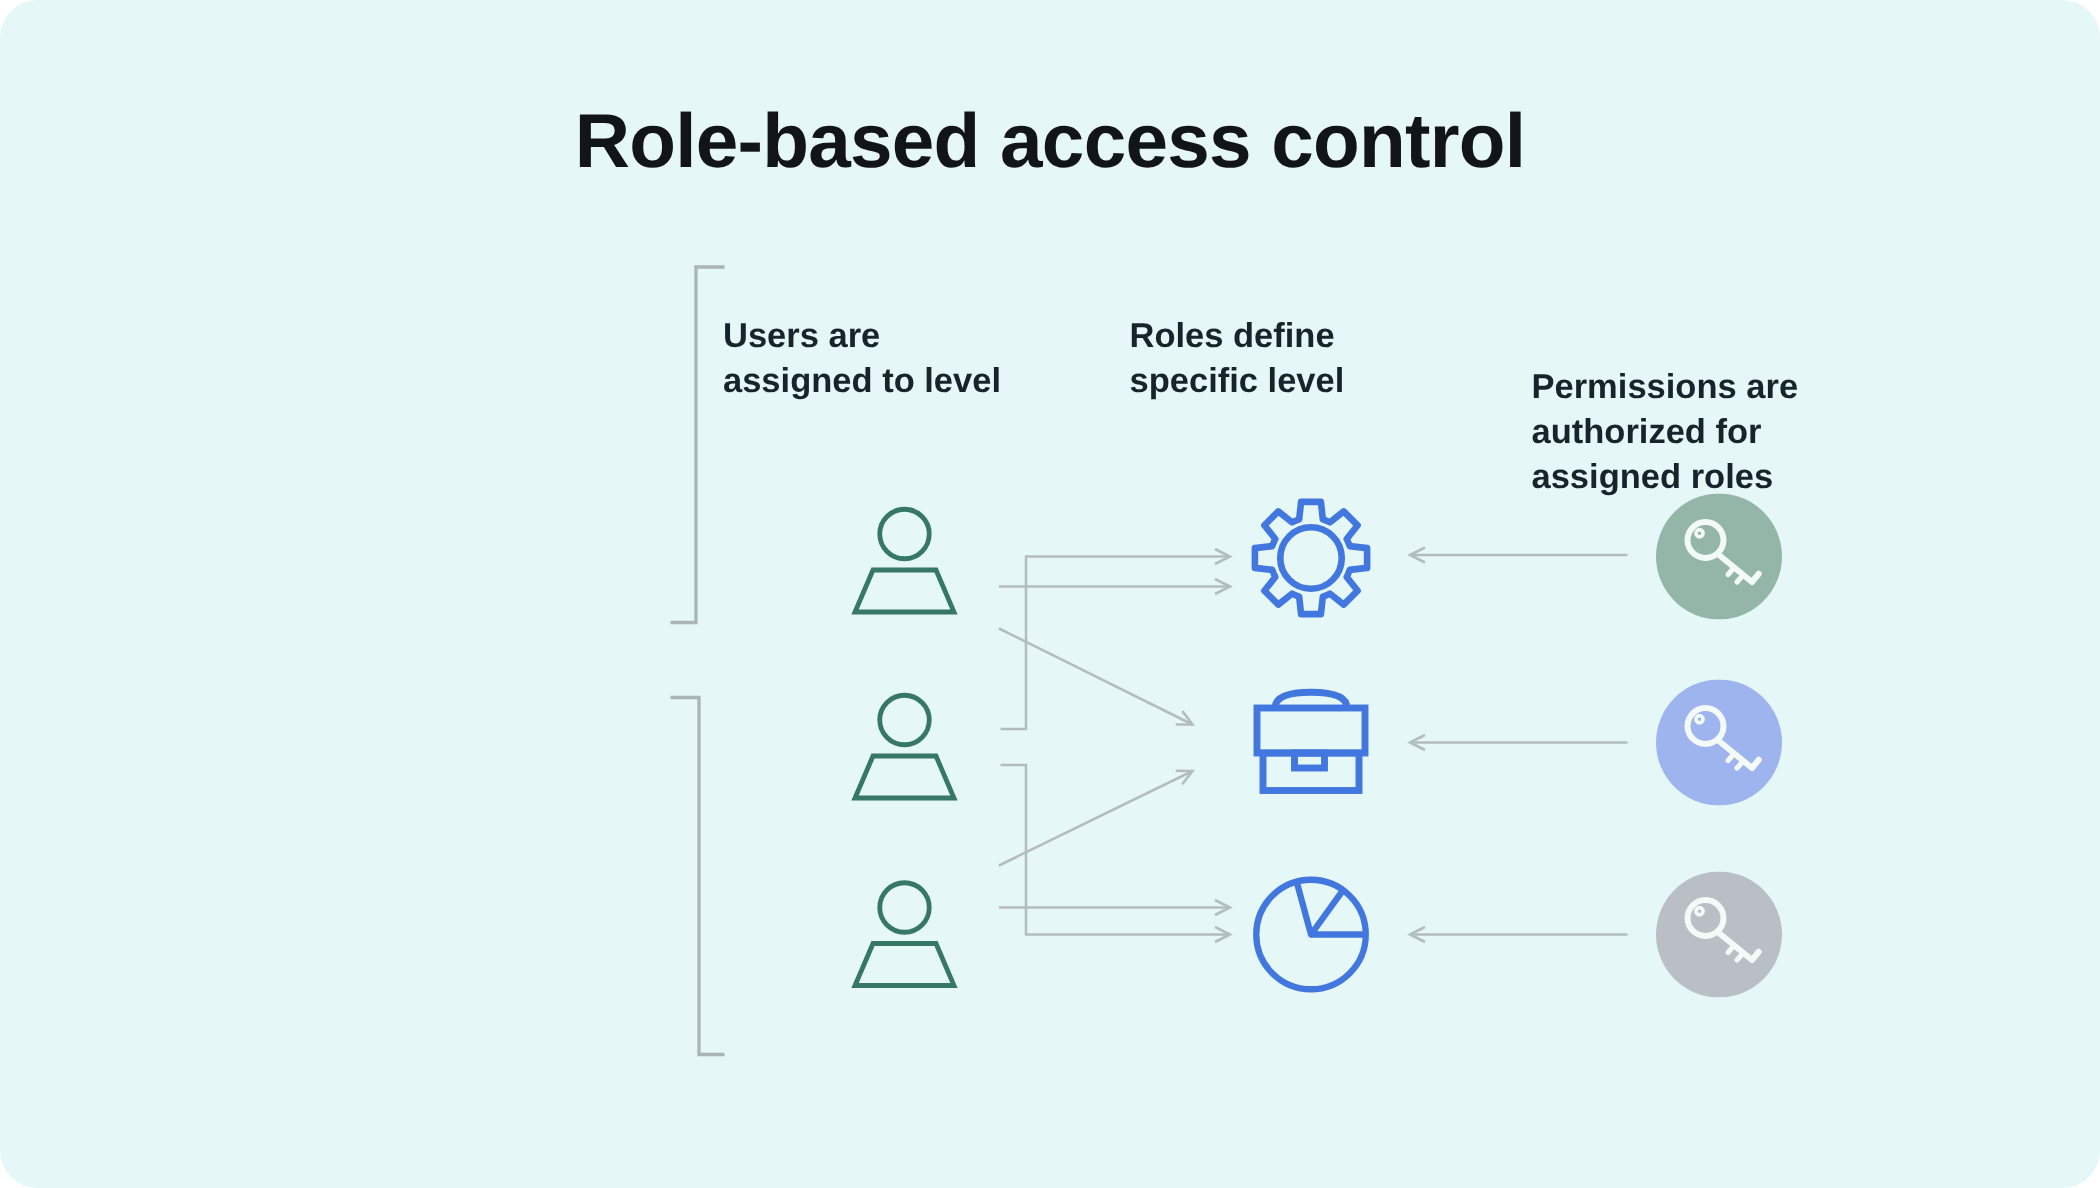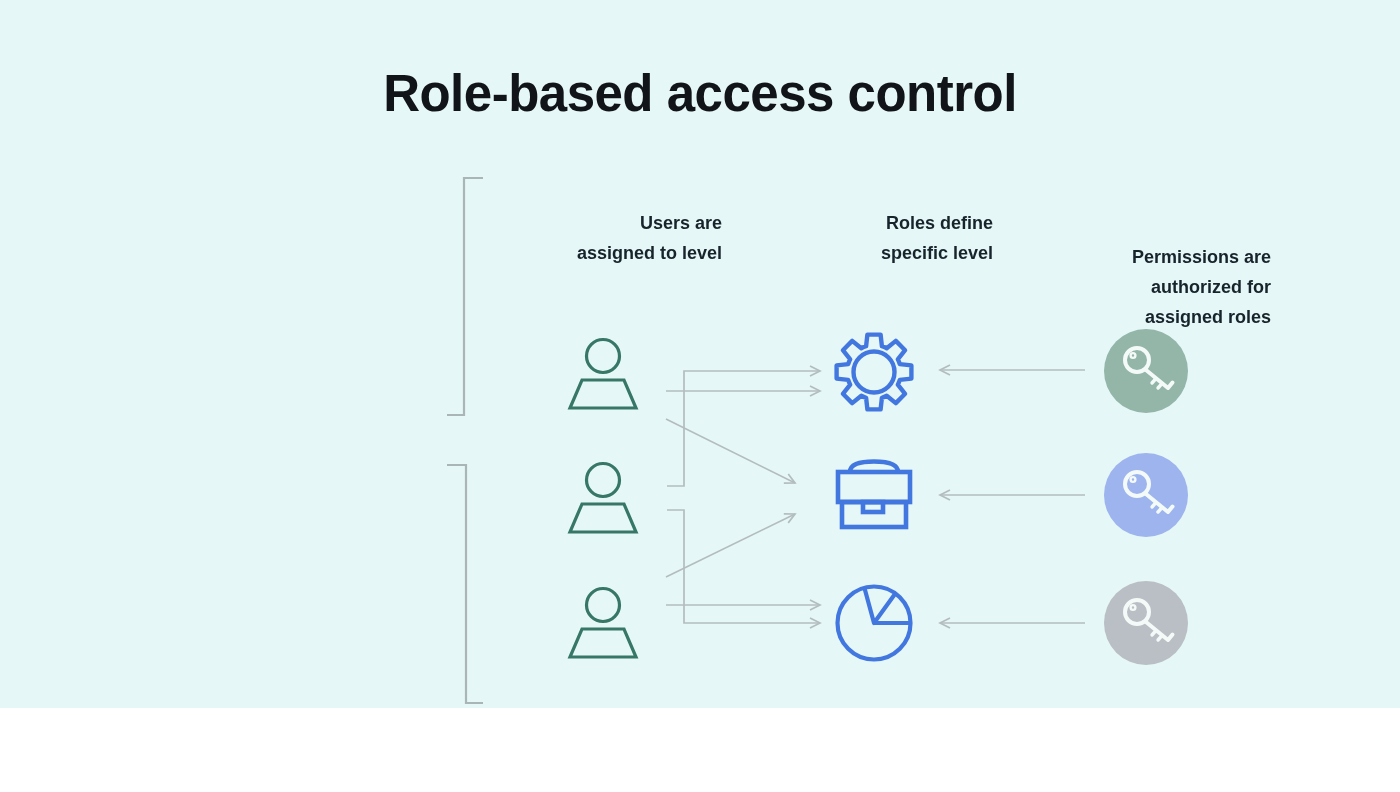--- a/index.html
+++ b/index.html
@@ -14,22 +14,23 @@
     --c-bracket:#a9b5b7;
     --c-key_stroke:#f4faf8;
     --c-key_circle_green:#93b6a9;
     --c-key_circle_blue:#9db4ee;
     --c-key_circle_gray:#b9bfc4;
   }
   *{margin:0;padding:0;box-sizing:border-box;}
   html,body{width:1400px;height:792px;}
   body{font-family:"Liberation Sans","DejaVu Sans",sans-serif;}
   .stage{
-    position:relative;width:1400px;height:708px;overflow:hidden;
+    position:relative;width:1400px;height:792px;overflow:hidden;
     background:var(--c-background);
+    border-radius:25px;
   }
   .page-title{
     position:absolute;left:0;right:0;top:64px;
     text-align:center;
     font-size:51px;font-weight:700;letter-spacing:-0.5px;
     color:var(--c-title_text);
   }
   .admin-panel{
     position:absolute;left:157px;top:177px;width:264px;height:526px;
     background:var(--c-panel);
@@ -37,21 +38,21 @@
   .admin-icon{
     position:absolute;left:86px;top:165px;width:92px;height:86px;
   }
   .admin-label{
     position:absolute;left:0;right:0;top:285px;
     text-align:center;font-size:19.5px;line-height:30px;font-weight:600;
     color:var(--c-heading_text);
   }
   .col-heading{
     position:absolute;top:208px;
-    text-align:right;font-size:18px;line-height:30px;font-weight:600;
+    text-align:left;font-size:23px;line-height:30px;font-weight:600;
     color:var(--c-heading_text);
   }
   .col-heading.users{left:482px;width:240px;}
   .col-heading.roles{left:753px;width:240px;}
   .col-heading.permissions{left:1021px;width:250px;margin-top:34px;}
   .icon-abs{position:absolute;}
   .connector-layer{
     position:absolute;left:0;top:0;width:1400px;height:792px;
     pointer-events:none;
   }

